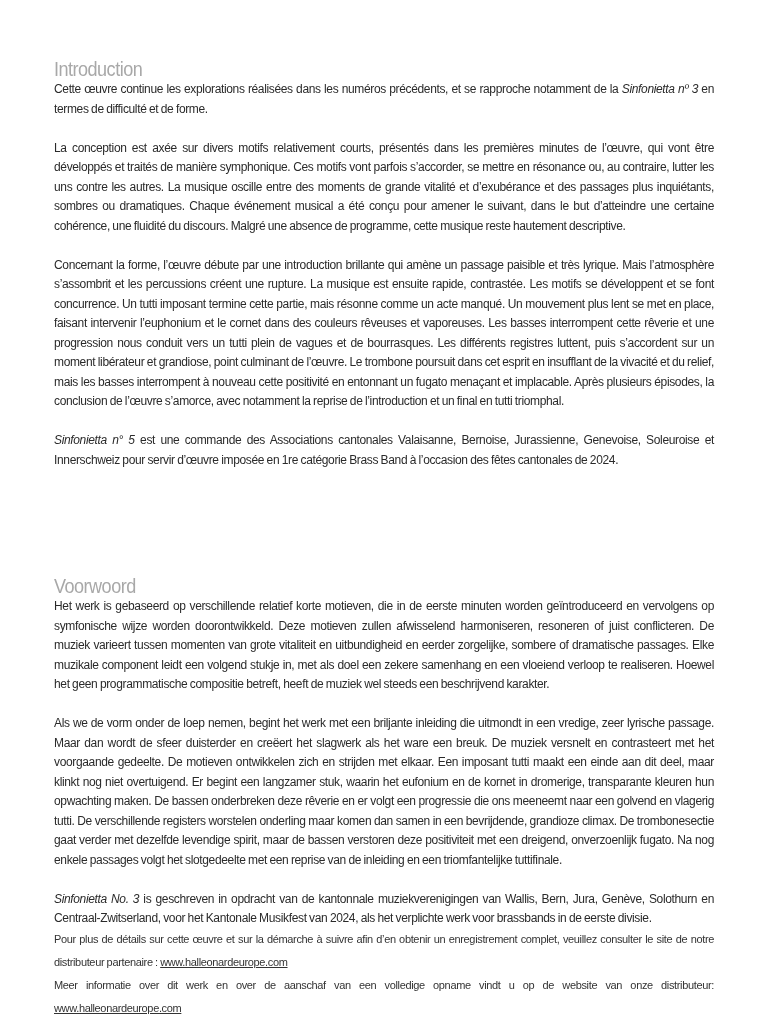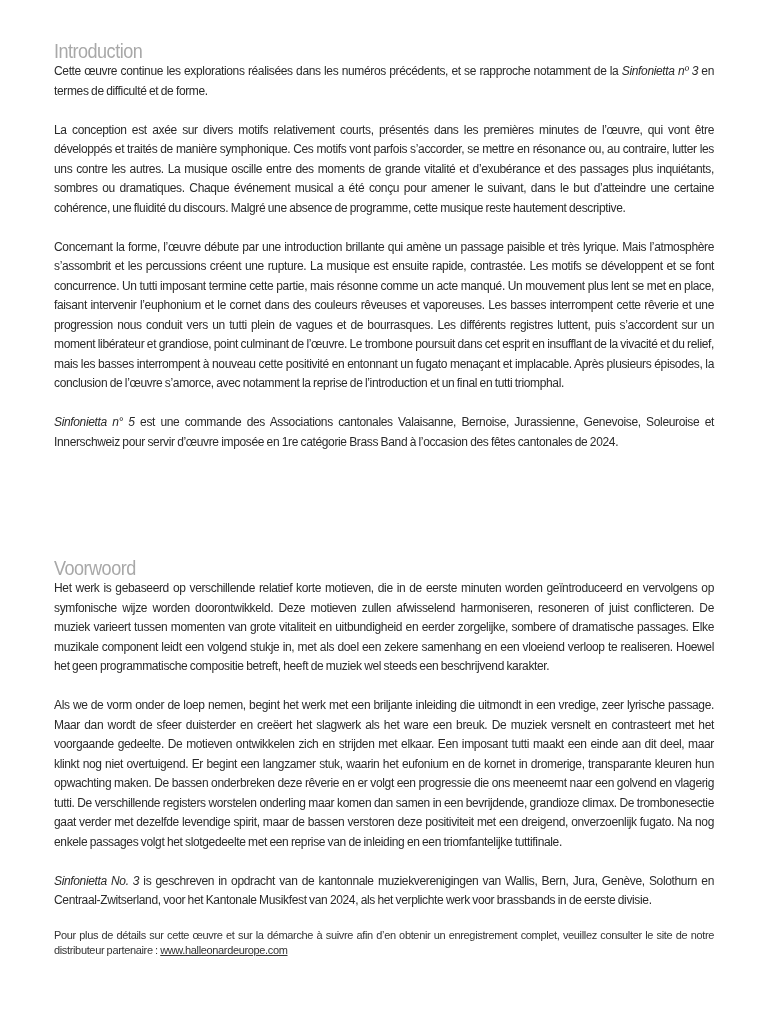--- a/index.html
+++ b/index.html
@@ -11,21 +11,21 @@
     width: 768px;
     height: 1024px;
     position: relative;
     overflow: hidden;
     font-family: "Liberation Sans", sans-serif;
     color: #2a2a2a;
   }
   .page {
     position: absolute;
     left: 54px;
-    top: 40px;
+    top: 58px;
     width: 660px;
   }
   .section-title {
     font-family: "Liberation Sans", sans-serif;
     font-weight: 300;
     font-size: 21px;
     color: #a8a8a8;
     letter-spacing: -0.6px;
     line-height: 22px;
     margin: 0;
@@ -42,21 +42,21 @@
   }
   .para i { font-style: italic; }
   .section-fr { }
   .section-nl { margin-top: 105px; }
   .footer {
     position: absolute;
     left: 54px;
     top: 928px;
     width: 660px;
     font-size: 11px;
-    line-height: 15px;
+    line-height: 23px;
     color: #333;
     letter-spacing: -0.35px;
     word-spacing: -0.3px;
   }
   .footer p { margin: 0; text-align: justify; }
   .footer a {
     color: #333;
     text-decoration: underline;
   }
 </style>
@@ -75,13 +75,14 @@
   <div class="section section-nl">
     <h2 class="section-title">Voorwoord</h2>
     <p class="para"><span>Het werk is gebaseerd op verschillende relatief korte motieven, die in de eerste minuten worden geïntroduceerd en vervolgens op symfonische wijze worden doorontwikkeld. Deze motieven zullen afwisselend harmoniseren, resoneren of juist conflicteren. De muziek varieert tussen momenten van grote vitaliteit en uitbundigheid en eerder zorgelijke, sombere of dramatische passages. Elke muzikale component leidt een volgend stukje in, met als doel een zekere samenhang en een vloeiend verloop te realiseren. Hoewel het geen programmatische compositie betreft, heeft de muziek wel steeds een beschrijvend karakter.</span></p>
     <p class="para"><span>Als we de vorm onder de loep nemen, begint het werk met een briljante inleiding die uitmondt in een vredige, zeer lyrische passage. Maar dan wordt de sfeer duisterder en creëert het slagwerk als het ware een breuk. De muziek versnelt en contrasteert met het voorgaande gedeelte. De motieven ontwikkelen zich en strijden met elkaar. Een imposant tutti maakt een einde aan dit deel, maar klinkt nog niet overtuigend. Er begint een langzamer stuk, waarin het eufonium en de kornet in dromerige, transparante kleuren hun opwachting maken. De bassen onderbreken deze rêverie en er volgt een progressie die ons meeneemt naar een golvend en vlagerig tutti. De verschillende registers worstelen onderling maar komen dan samen in een bevrijdende, grandioze climax. De trombonesectie gaat verder met dezelfde levendige spirit, maar de bassen verstoren deze positiviteit met een dreigend, onverzoenlijk fugato. Na nog enkele passages volgt het slotgedeelte met een reprise van de inleiding en een triomfantelijke tuttifinale.</span></p>
     <p class="para"><i>Sinfonietta No. 3</i><span> is geschreven in opdracht van de kantonnale muziekverenigingen van Wallis, Bern, Jura, Genève, Solothurn en Centraal-Zwitserland, voor het Kantonale Musikfest van 2024, als het verplichte werk voor brassbands in de eerste divisie.</span></p>
   </div>
 </div>
 
 <div class="footer">
   <p><span>Pour plus de détails sur cette œuvre et sur la démarche à suivre afin d’en obtenir un enregistrement complet, veuillez consulter le site de notre distributeur partenaire : </span><a>www.halleonardeurope.com</a></p>
+  <p><span>Meer informatie over dit werk en over de aanschaf van een volledige opname vindt u op de website van onze distributeur: </span><a>www.halleonardeurope.com</a></p>
 </div>
 
 </body></html>

